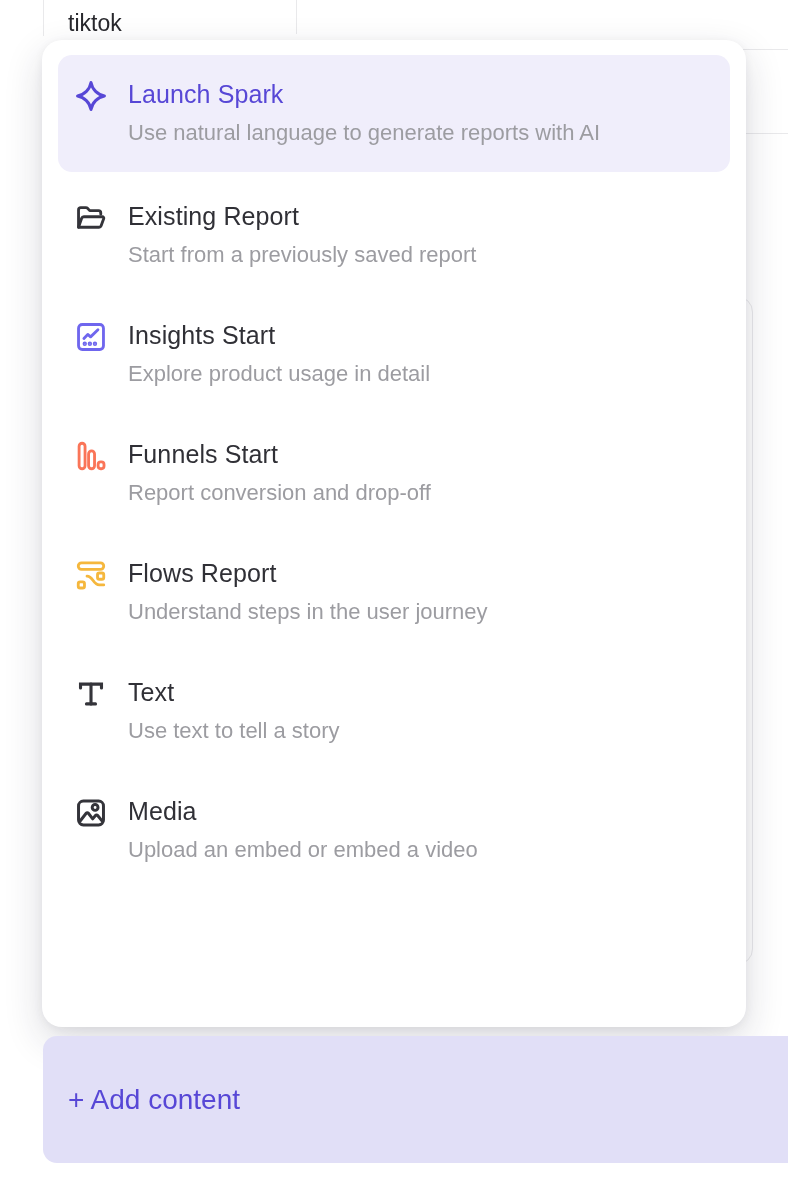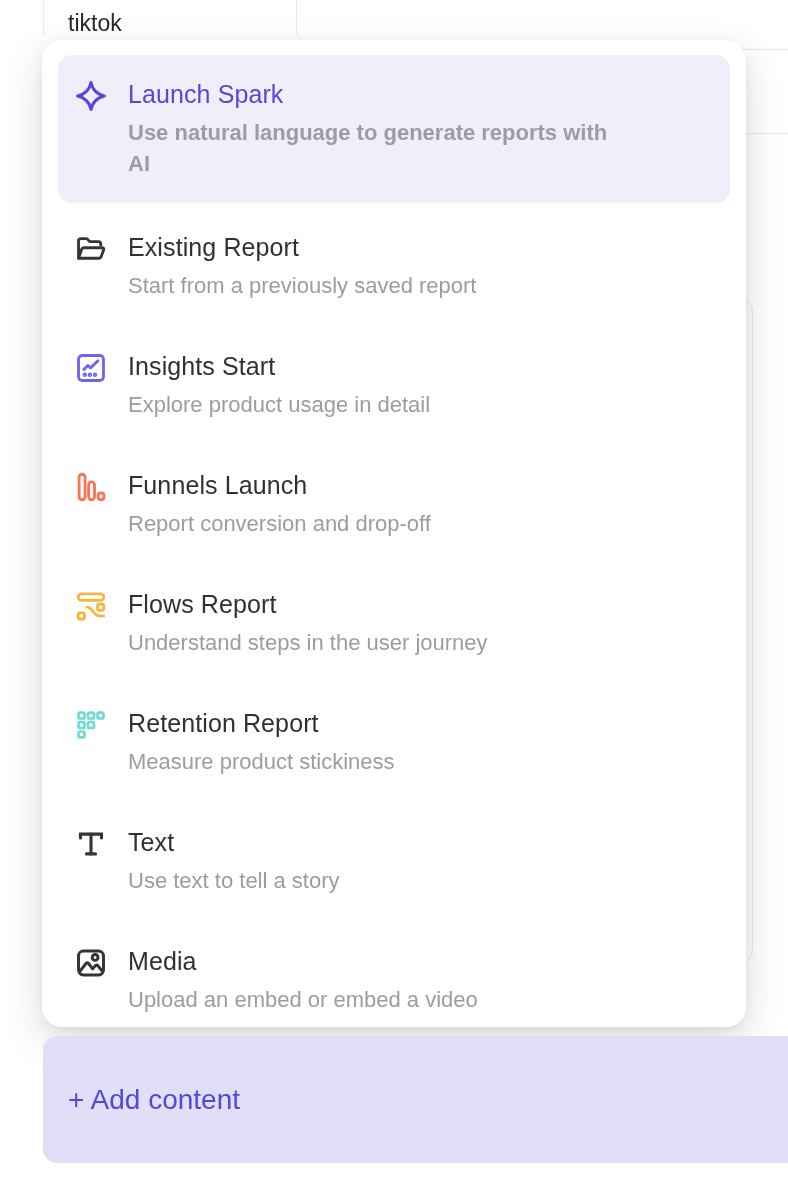--- a/index.html
+++ b/index.html
@@ -52,21 +52,21 @@
   .item-text{display:flex;flex-direction:column;}
   .item-title{
     font-size:25px;line-height:30px;font-weight:500;color:#303036;
     letter-spacing:.1px;
   }
   .menu-item.highlighted .item-title{color:var(--accent,#5747D6);}
   .item-subtitle{
     margin-top:8px;font-size:22px;line-height:31px;font-weight:400;
     color:var(--gray,#9C9CA1);
   }
-  .menu-item.highlighted .item-subtitle{max-width:485px;font-weight:bold;}
+  .menu-item.highlighted .item-subtitle{max-width:485px;}
   
   .add-band{
     position:absolute;left:43px;right:-18px;top:1036px;height:127px;
     background:var(--band_bg,#E1DFF7);border-radius:14px;
     display:flex;align-items:center;padding-left:25px;cursor:pointer;
   }
   .add-band-label{font-size:28px;color:var(--accent,#5747D6);}
 </style>
 </head>
 <body>
@@ -123,56 +123,40 @@
 
   <div class="menu-item">
     <span class="icon-box">
       <svg viewBox="0 0 24 24" fill="none" stroke="#FA7558" stroke-width="2" stroke-linecap="round" stroke-linejoin="round">
         <rect x="3.6" y="3" width="4.2" height="18" rx="2.1"></rect>
         <rect x="10.3" y="8.4" width="4.2" height="12.6" rx="2.1"></rect>
         <rect x="17" y="16.2" width="4.2" height="4.8" rx="1.9"></rect>
       </svg>
     </span>
     <span class="item-text">
-      <span class="item-title">Funnels Launch</span>
+      <span class="item-title">Funnels Start</span>
       <span class="item-subtitle">Report conversion and drop-off</span>
     </span>
   </div>
 
   <div class="menu-item">
     <span class="icon-box">
       <svg viewBox="0 0 24 24" fill="none" stroke="#F5B73D" stroke-width="2" stroke-linecap="round" stroke-linejoin="round">
         <rect x="3" y="3.4" width="18" height="4.6" rx="2.3"></rect>
         <rect x="16.6" y="10.6" width="4.4" height="4.4" rx="1.3"></rect>
         <rect x="3" y="16.8" width="4.4" height="4.4" rx="1.3"></rect>
         <path d="M9.2 12.8c4.3 0 4.3 6.2 8.6 6.2H21"></path>
       </svg>
     </span>
     <span class="item-text">
       <span class="item-title">Flows Report</span>
       <span class="item-subtitle">Understand steps in the user journey</span>
     </span>
   </div>
 
-  <div class="menu-item">
-    <span class="icon-box">
-      <svg viewBox="0 0 24 24" fill="none" stroke="#71DBD3" stroke-width="1.9" stroke-linejoin="round">
-        <rect x="3.2" y="3.2" width="4.2" height="4.2" rx="1.1"></rect>
-        <rect x="9.9" y="3.2" width="4.2" height="4.2" rx="1.1"></rect>
-        <rect x="16.6" y="3.2" width="4.2" height="4.2" rx="1.1"></rect>
-        <rect x="3.2" y="9.9" width="4.2" height="4.2" rx="1.1"></rect>
-        <rect x="9.9" y="9.9" width="4.2" height="4.2" rx="1.1"></rect>
-        <rect x="3.2" y="16.6" width="4.2" height="4.2" rx="1.1"></rect>
-      </svg>
-    </span>
-    <span class="item-text">
-      <span class="item-title">Retention Report</span>
-      <span class="item-subtitle">Measure product stickiness</span>
-    </span>
-  </div>
 
   <div class="menu-item">
     <span class="icon-box">
       <svg viewBox="0 0 24 24" fill="none" stroke="#34343A" stroke-width="2.2" stroke-linecap="round">
         <path d="M4.6 7.8V5h14.8v2.8"></path>
         <path d="M12 5v14"></path>
         <path d="M8.8 19h6.4"></path>
       </svg>
     </span>
     <span class="item-text">

